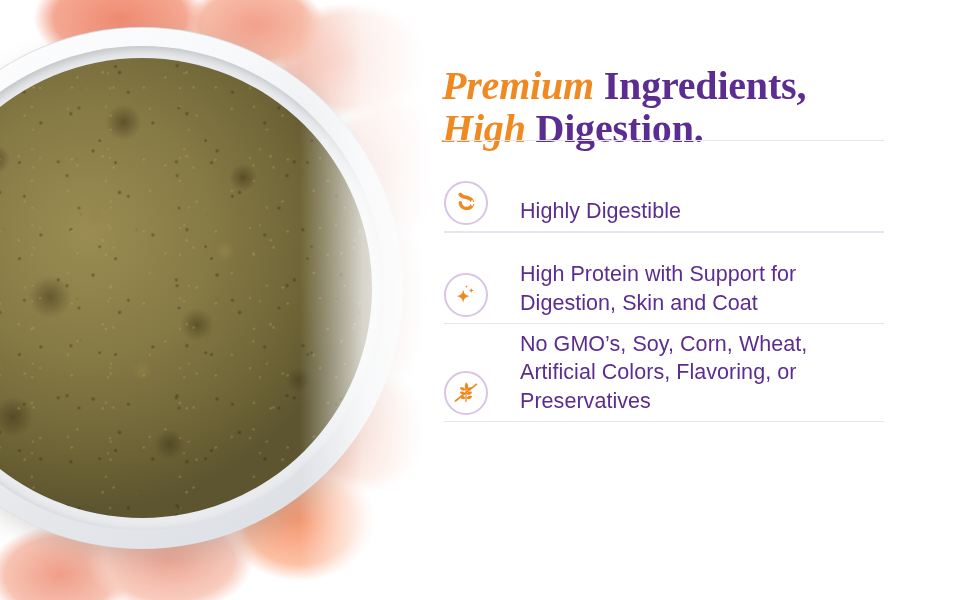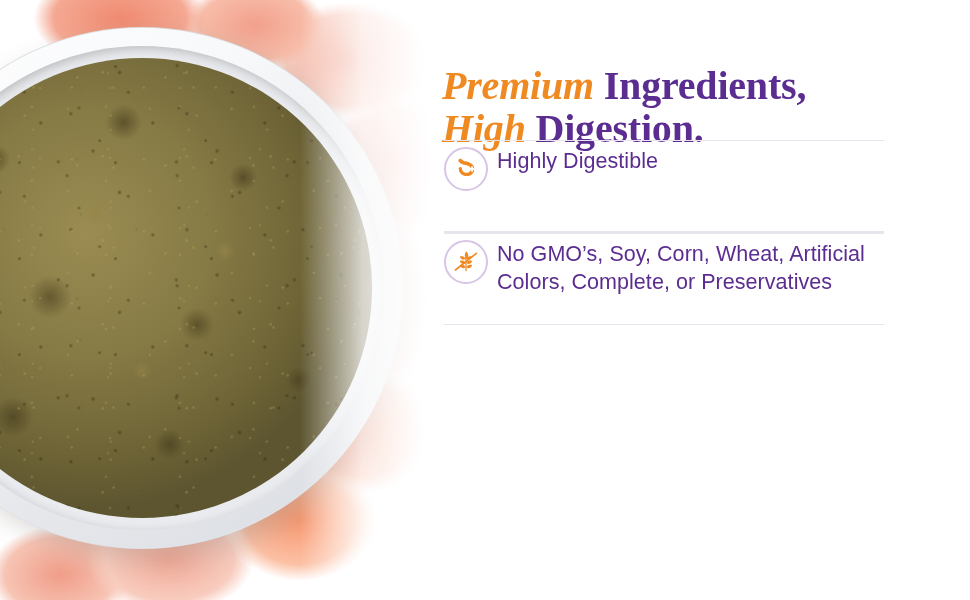--- a/index.html
+++ b/index.html
@@ -179,22 +179,22 @@
   }
 
   .divider {
     height: 1px;
     width: 440px;
     background: #e6e4ec;
   }
 
   .feature-row {
     display: flex;
-    align-items: flex-start;
-    gap: 9px;
+    align-items: flex-end;
+    gap: 32px;
     min-height: 78px;
     padding: 6px 0;
   }
 
   .icon-badge {
     flex: 0 0 44px;
     width: 44px;
     height: 44px;
     border-radius: 50%;
     border: 2px solid #d8c4e4;
@@ -251,39 +251,51 @@
           </svg>
         </span>
         <span class="feature-text">Highly Digestible</span>
       </div>
 
       <div class="divider"></div>
 
 
       <div class="divider"></div>
 
+      <div class="feature-row">
+        <span class="icon-badge">
+          <svg width="26" height="26" viewBox="0 0 26 26" aria-hidden="true">
+            <g fill="#ef8a22">
+              <path d="M10.2 7.6 C11.0 12.0 12.4 13.4 16.8 14.2 C12.4 15.0 11.0 16.4 10.2 20.8 C9.4 16.4 8.0 15.0 3.6 14.2 C8.0 13.4 9.4 12.0 10.2 7.6 Z"></path>
+              <path d="M18.3 6.2 C18.7 8.5 19.4 9.2 21.7 9.6 C19.4 10.0 18.7 10.7 18.3 13.0 C17.9 10.7 17.2 10.0 14.9 9.6 C17.2 9.2 17.9 8.5 18.3 6.2 Z" transform="scale(0.78) translate(5.2,1.2)"></path>
+              <path d="M13.8 3.0 C14.1 4.6 14.6 5.1 16.2 5.4 C14.6 5.7 14.1 6.2 13.8 7.8 C13.5 6.2 13.0 5.7 11.4 5.4 C13.0 5.1 13.5 4.6 13.8 3.0 Z" transform="scale(0.72) translate(5.0,1.0)"></path>
+            </g>
+          </svg>
+        </span>
+        <span class="feature-text">High Protein with Support for Digestion, Skin and Coat</span>
+      </div>
 
       <div class="divider"></div>
 
       <div class="feature-row">
         <span class="icon-badge">
           <svg width="26" height="26" viewBox="0 0 26 26" aria-hidden="true">
             <g fill="#ef8a22">
               <path d="M13 2.3c1.5 1.1 2.2 2.5 2.2 4.2 0 1-0.3 1.9-0.8 2.7-0.4 0.6-1.4 0.6-1.8 0-0.5-0.8-0.8-1.7-0.8-2.7 0-1.7 0.7-3.1 1.2-4.2z"></path>
               <path d="M9.4 7.3c1.2 0.2 2.1 0.8 2.7 1.7 0.4 0.6 0.1 1.4-0.6 1.6-1.1 0.3-2.2 0.1-3.1-0.6-0.9-0.7-1.3-1.7-1.5-2.5 0.9-0.2 1.7-0.3 2.5-0.2z"></path>
               <path d="M16.6 7.3c-1.2 0.2-2.1 0.8-2.7 1.7-0.4 0.6-0.1 1.4 0.6 1.6 1.1 0.3 2.2 0.1 3.1-0.6 0.9-0.7 1.3-1.7 1.5-2.5-0.9-0.2-1.7-0.3-2.5-0.2z"></path>
               <path d="M9.4 11.5c1.2 0.2 2.1 0.8 2.7 1.7 0.4 0.6 0.1 1.4-0.6 1.6-1.1 0.3-2.2 0.1-3.1-0.6-0.9-0.7-1.3-1.7-1.5-2.5 0.9-0.2 1.7-0.3 2.5-0.2z"></path>
               <path d="M16.6 11.5c-1.2 0.2-2.1 0.8-2.7 1.7-0.4 0.6-0.1 1.4 0.6 1.6 1.1 0.3 2.2 0.1 3.1-0.6 0.9-0.7 1.3-1.7 1.5-2.5-0.9-0.2-1.7-0.3-2.5-0.2z"></path>
               <path d="M9.4 15.7c1.2 0.2 2.1 0.8 2.7 1.7 0.4 0.6 0.1 1.4-0.6 1.6-1.1 0.3-2.2 0.1-3.1-0.6-0.9-0.7-1.3-1.7-1.5-2.5 0.9-0.2 1.7-0.3 2.5-0.2z"></path>
               <path d="M16.6 15.7c-1.2 0.2-2.1 0.8-2.7 1.7-0.4 0.6-0.1 1.4 0.6 1.6 1.1 0.3 2.2 0.1 3.1-0.6 0.9-0.7 1.3-1.7 1.5-2.5-0.9-0.2-1.7-0.3-2.5-0.2z"></path>
               <rect x="12.35" y="8.2" width="1.3" height="14.0" rx="0.6"></rect>
             </g>
             <line x1="2.4" y1="21.0" x2="23.4" y2="4.3" stroke="#ef8a22" stroke-width="1.6" stroke-linecap="round"></line>
           </svg>
         </span>
-        <span class="feature-text">No GMO’s, Soy, Corn, Wheat, Artificial Colors, Complete, or Preservatives</span>
+        <span class="feature-text">No GMO’s, Soy, Corn, Wheat, Artificial Colors, Flavoring, or Preservatives</span>
       </div>
 
       <div class="divider"></div>
 
     </div>
   </div>
 </div>
 
 </body></html>

